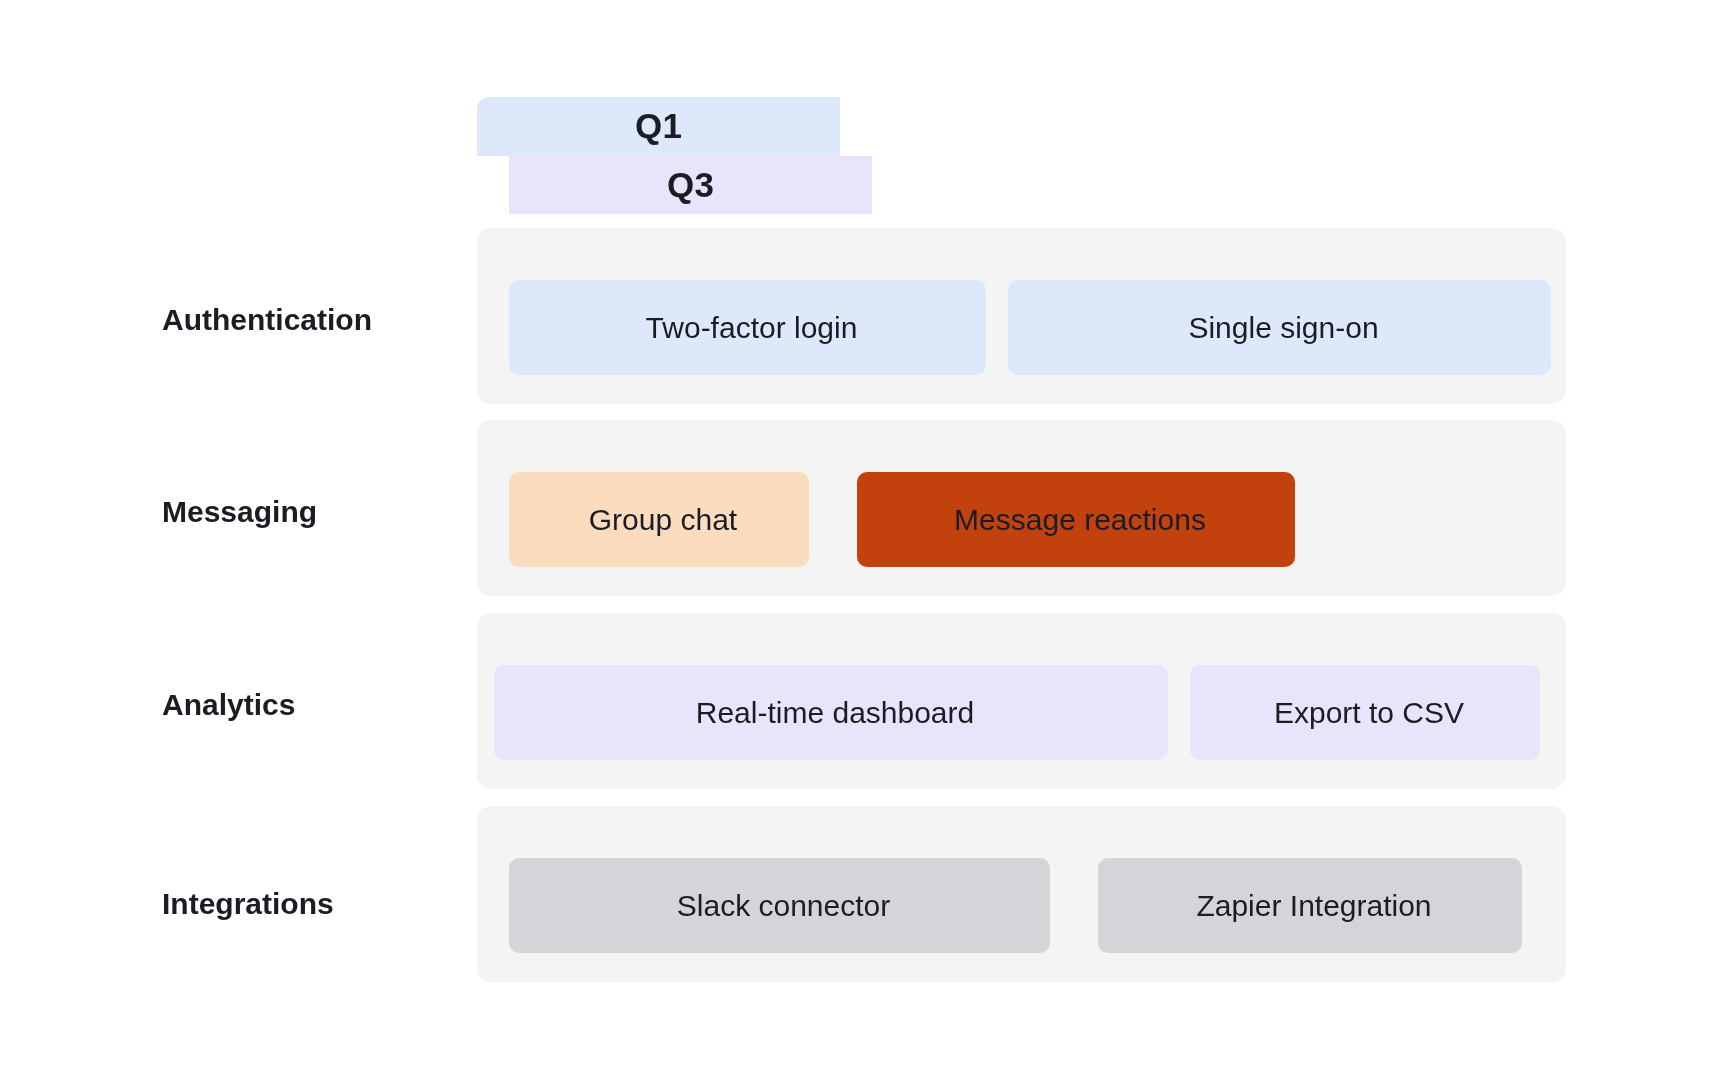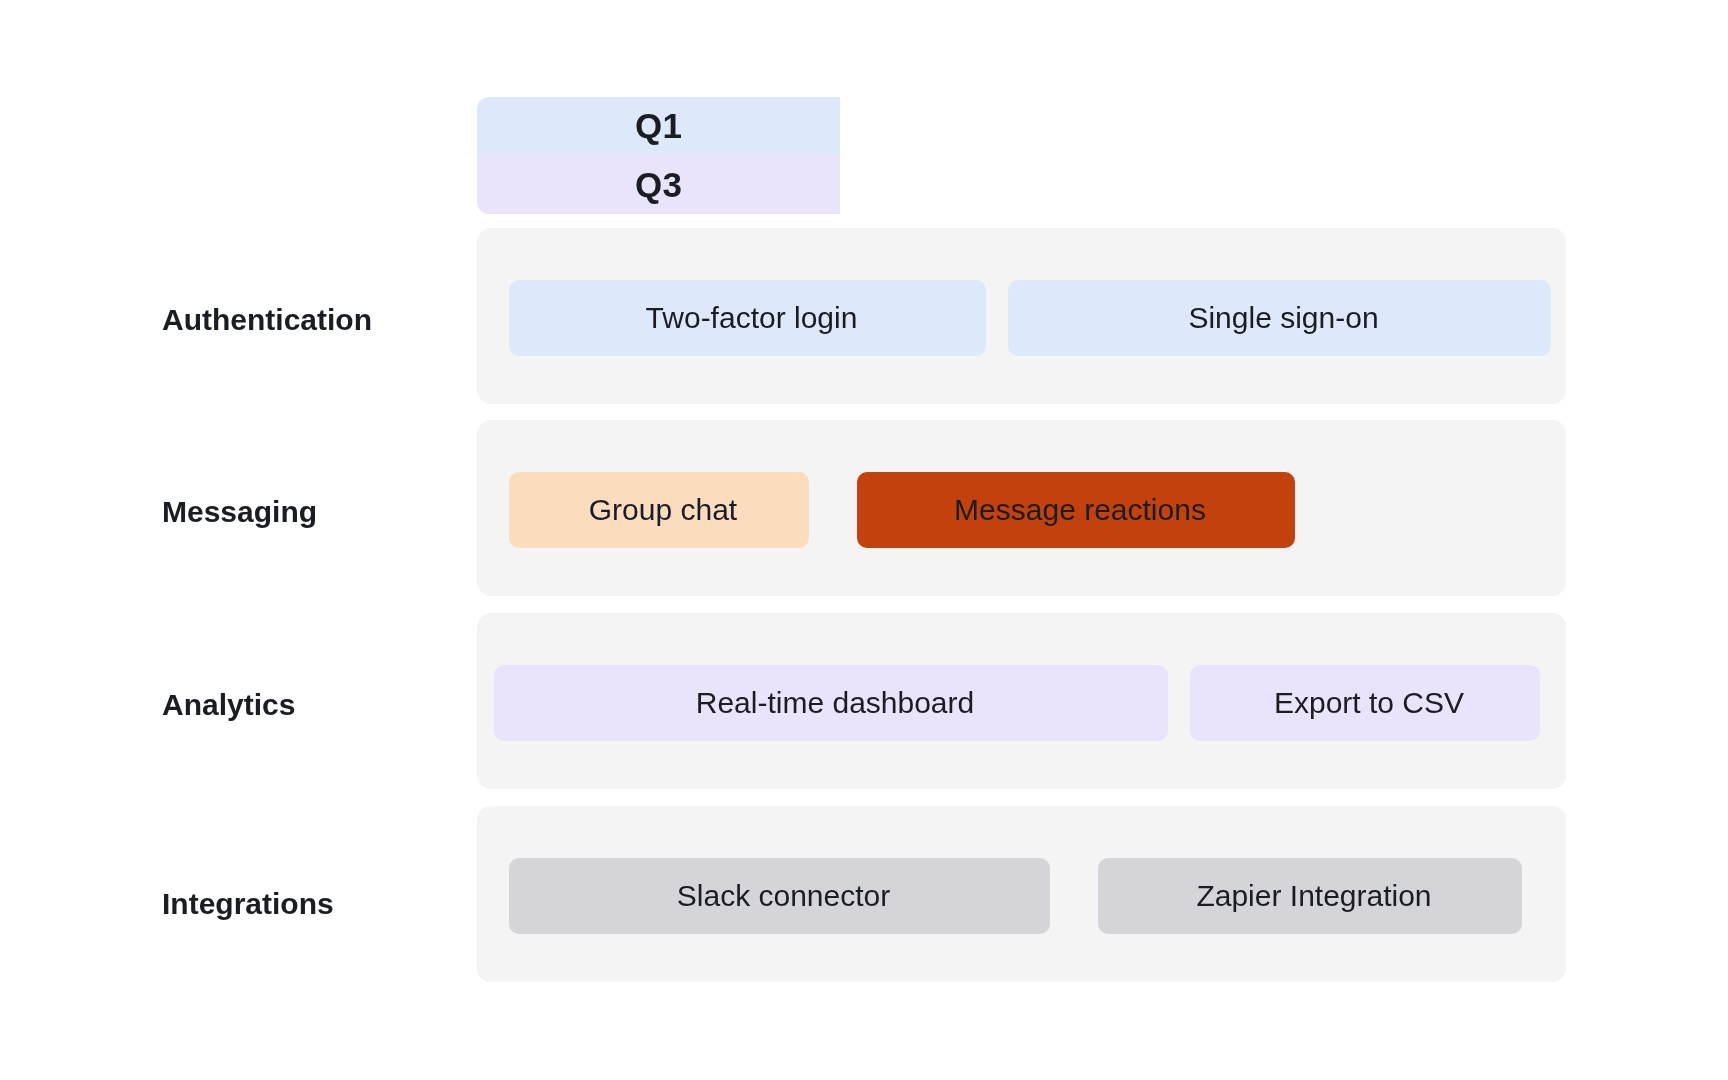--- a/index.html
+++ b/index.html
@@ -57,21 +57,21 @@
     left: 162px;
     font-size: 30px;
     font-weight: 700;
     color: #1b1d24;
     white-space: nowrap;
     transform: translateY(-50%);
   }
 
   .bar {
     position: absolute;
-    height: 76px;
+    height: 95px;
     border-radius: 10px;
     display: flex;
     align-items: center;
     justify-content: center;
     font-size: 30px;
     font-weight: 400;
     color: #1b1d24;
     white-space: nowrap;
     overflow: hidden;
     padding-left: 8px;
@@ -79,21 +79,21 @@
 </style>
 </head>
 <body>
 
 <div class="roadmap">
 
   <div class="header-row">
       <div class="header-cell" style="background: rgb(221, 233, 250); width: 363px;">
         <span>Q1</span>
       </div>
-      <div class="header-cell" style="background: rgb(233, 227, 251); width: 363px;">
+      <div class="header-cell" style="background: rgb(233, 227, 251); width: 363px; margin-left: 32px;">
         <span>Q3</span>
       </div>
     </div>
 
   <div id="rows-layer">
       <div class="row" style="top: 228px; height: 176px; background: rgb(244, 244, 245);"></div>
       <div class="row-label" style="top: 320px;">Authentication</div>
       <div class="bar" style="left: 509px; width: 477px; top: 280px; background: rgb(221, 233, 250);">
         <span>Two-factor login</span>
       </div>

